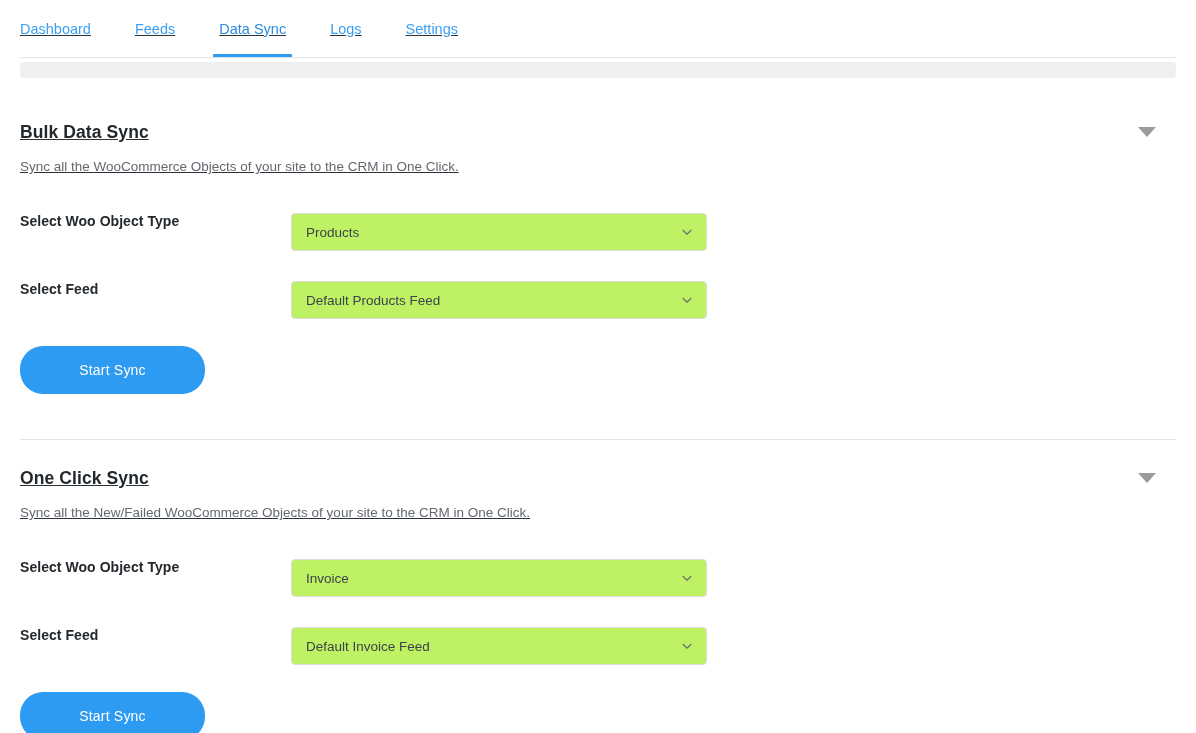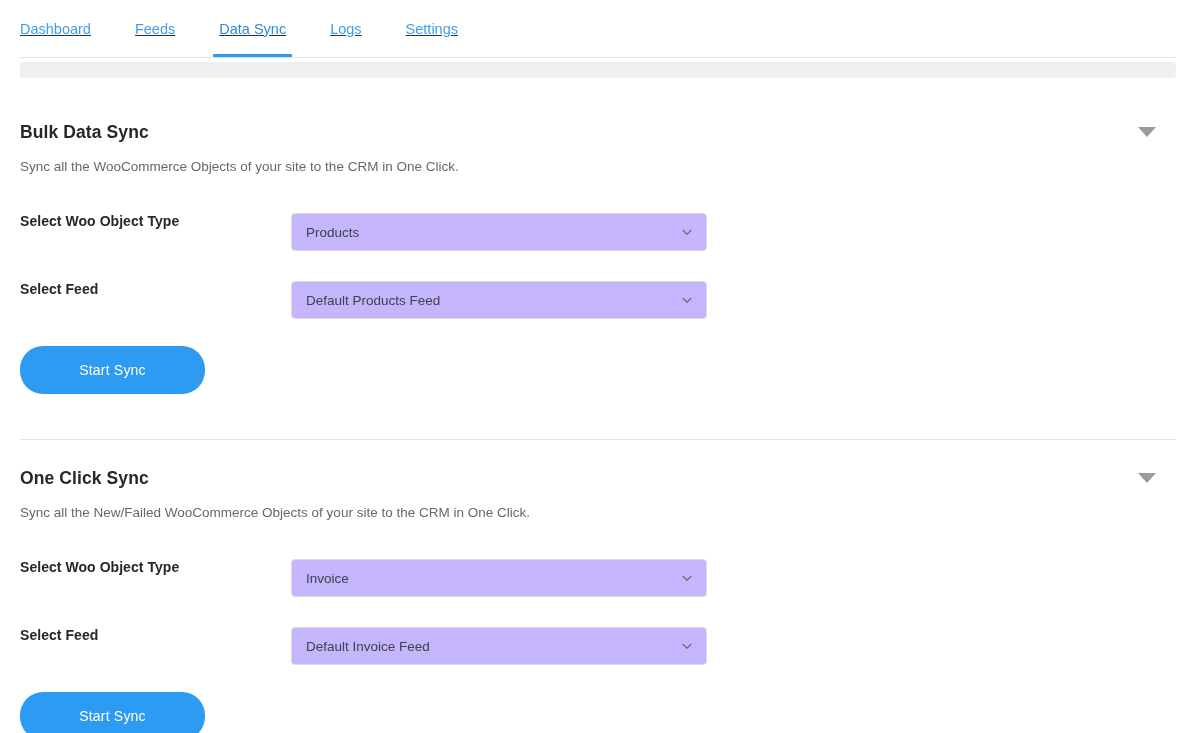--- a/index.html
+++ b/index.html
@@ -73,20 +73,21 @@
   .content {
     padding: 0 20px;
     box-sizing: border-box;
   }
 
   .section {
     position: relative;
   }
   .section-head {
     position: relative;
+    text-decoration: underline;
   }
   .section-title {
     font-size: 17.5px;
     font-weight: 700;
     color: #23282d;
     letter-spacing: 0.1px;
     margin: 0;
     padding: 0;
   }
   .section-desc {
@@ -126,21 +127,21 @@
     font-weight: 700;
     color: #23282d;
     letter-spacing: 0.05px;
   }
   .select-box {
     position: relative;
     width: 416px;
     height: 38px;
     border: 1px solid #dcdcde;
     border-radius: 4px;
-    background: #c4b5fd;
+    background: #bef264;
     box-sizing: border-box;
     display: flex;
     align-items: center;
     cursor: pointer;
   }
   .select-value {
     font-size: 13.5px;
     color: #3c434a;
     padding-left: 14px;
     white-space: nowrap;

